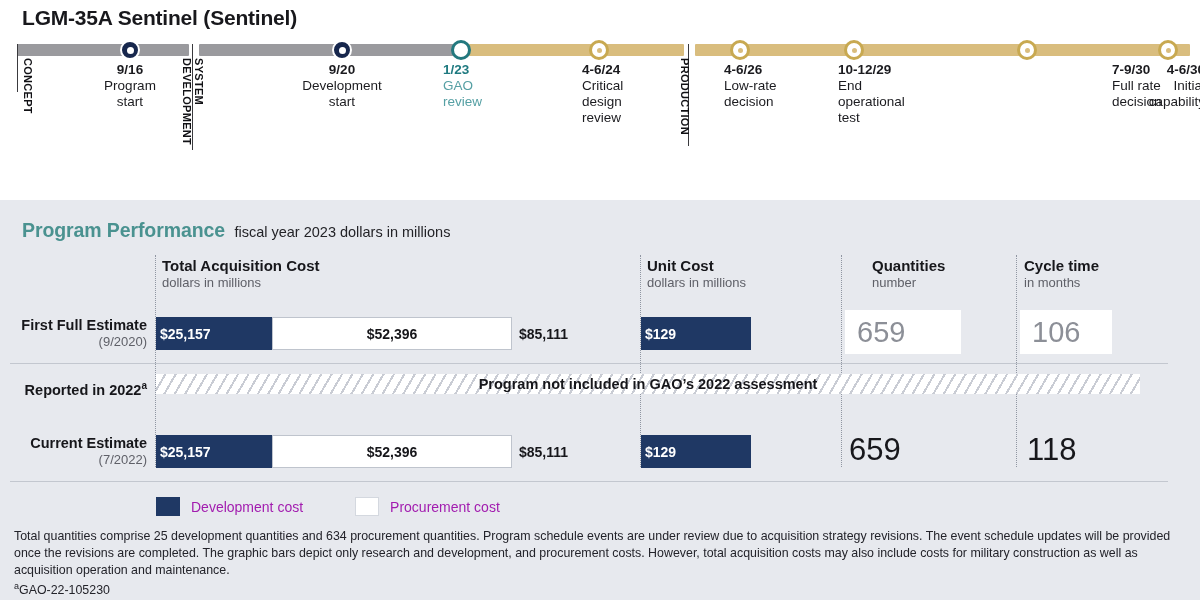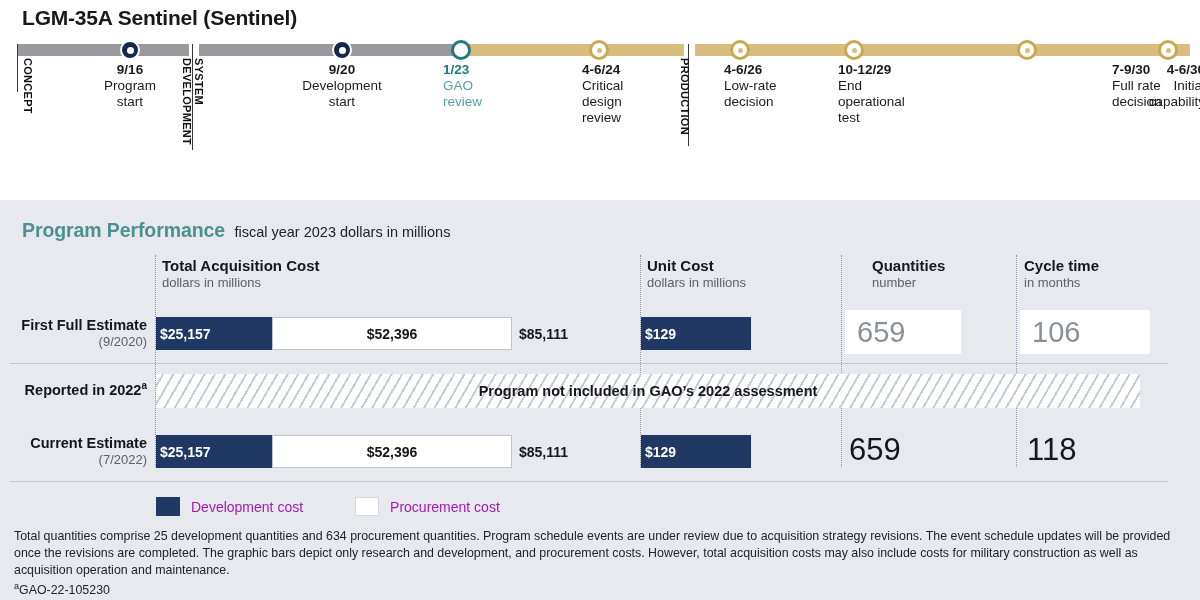--- a/index.html
+++ b/index.html
@@ -153,21 +153,21 @@
     display: flex; align-items: center; padding-left: 12px;
   }
   .val-box span { font-size: 29px; color: #8c8f97; font-weight: normal; }
   .val-plain {
     position: absolute; height: 44px; display: flex; align-items: center;
   }
   .val-plain span { font-size: 31px; color: #17171b; font-weight: normal; }
 
   
   .hatch-band {
-    position: absolute; height: 34px;
+    position: absolute; height: 20px;
     background-color: #ffffff;
     background-image: repeating-linear-gradient(
       -60deg,
       #ffffff 0px, #ffffff 7px,
       #c9ccd4 7px, #c9ccd4 9px
     );
     display: flex; align-items: center; justify-content: center;
   }
   .hatch-band span {
     font-size: 14.5px; font-weight: bold; color: #16161a;
@@ -299,21 +299,21 @@
     <div class="rl-main">First Full Estimate</div>
     <div class="rl-sub">(9/2020)</div>
   </div>
   <div class="bar bar-dev" style="left:156px; top:117px; width:117px;">$25,157</div>
   <div class="bar bar-proc" style="left:272px; top:117px; width:240px;">$52,396</div>
   <div class="bar-total" style="left:519px; top:117px;">$85,111</div>
   <div class="bar bar-dev" style="left:641px; top:117px; width:110px;">$129</div>
   <div class="val-box" style="left:845px; top:110px; width:116px;">
     <span>659</span>
   </div>
-  <div class="val-box" style="left:1020px; top:110px; width:130px;">
+  <div class="val-box" style="left:1020px; top:110px; width:92px;">
     <span>106</span>
   </div>
 
   <div class="hrule" style="top:163px;"></div>
 
   <div class="row-label" style="top:180px;">
     <div class="rl-main"><span>Reported in 2022</span><sup class="fnmark">a</sup></div>
   </div>
   <div class="hatch-band" style="left:156px; top:174px; width:984px;">
     <span>Program not included in GAO’s 2022 assessment</span>

